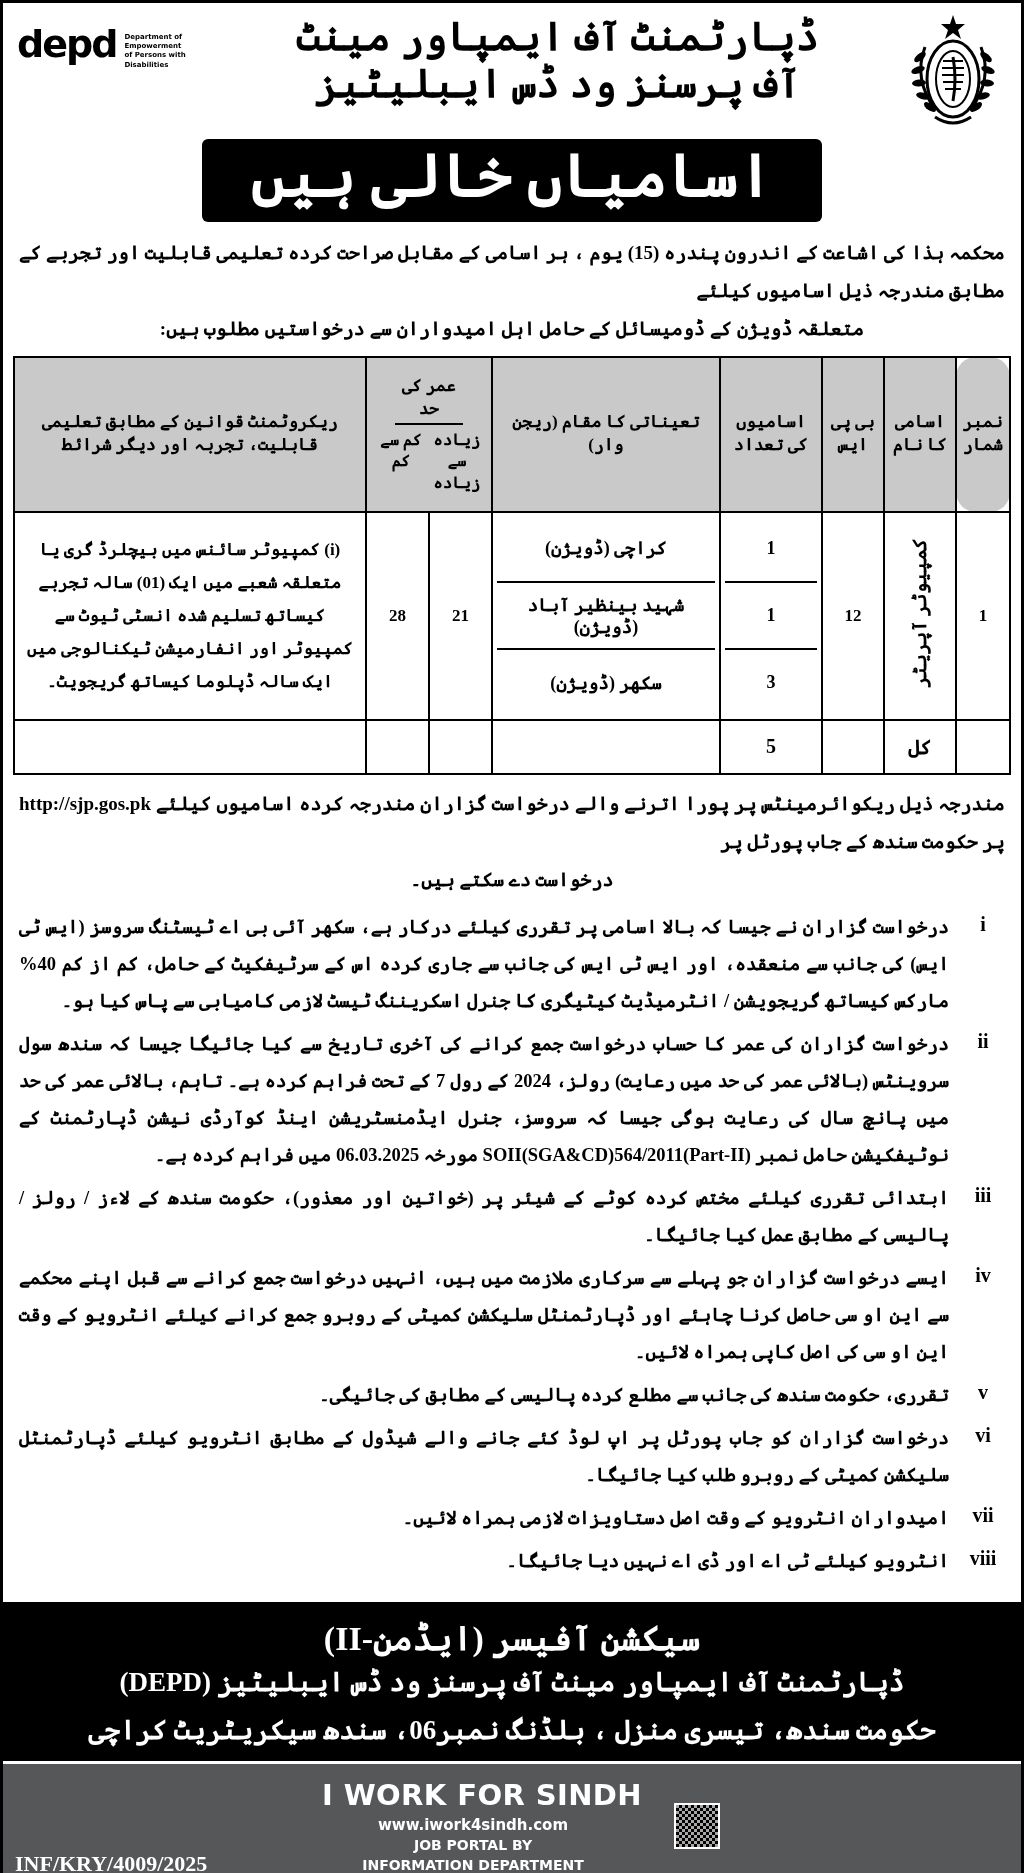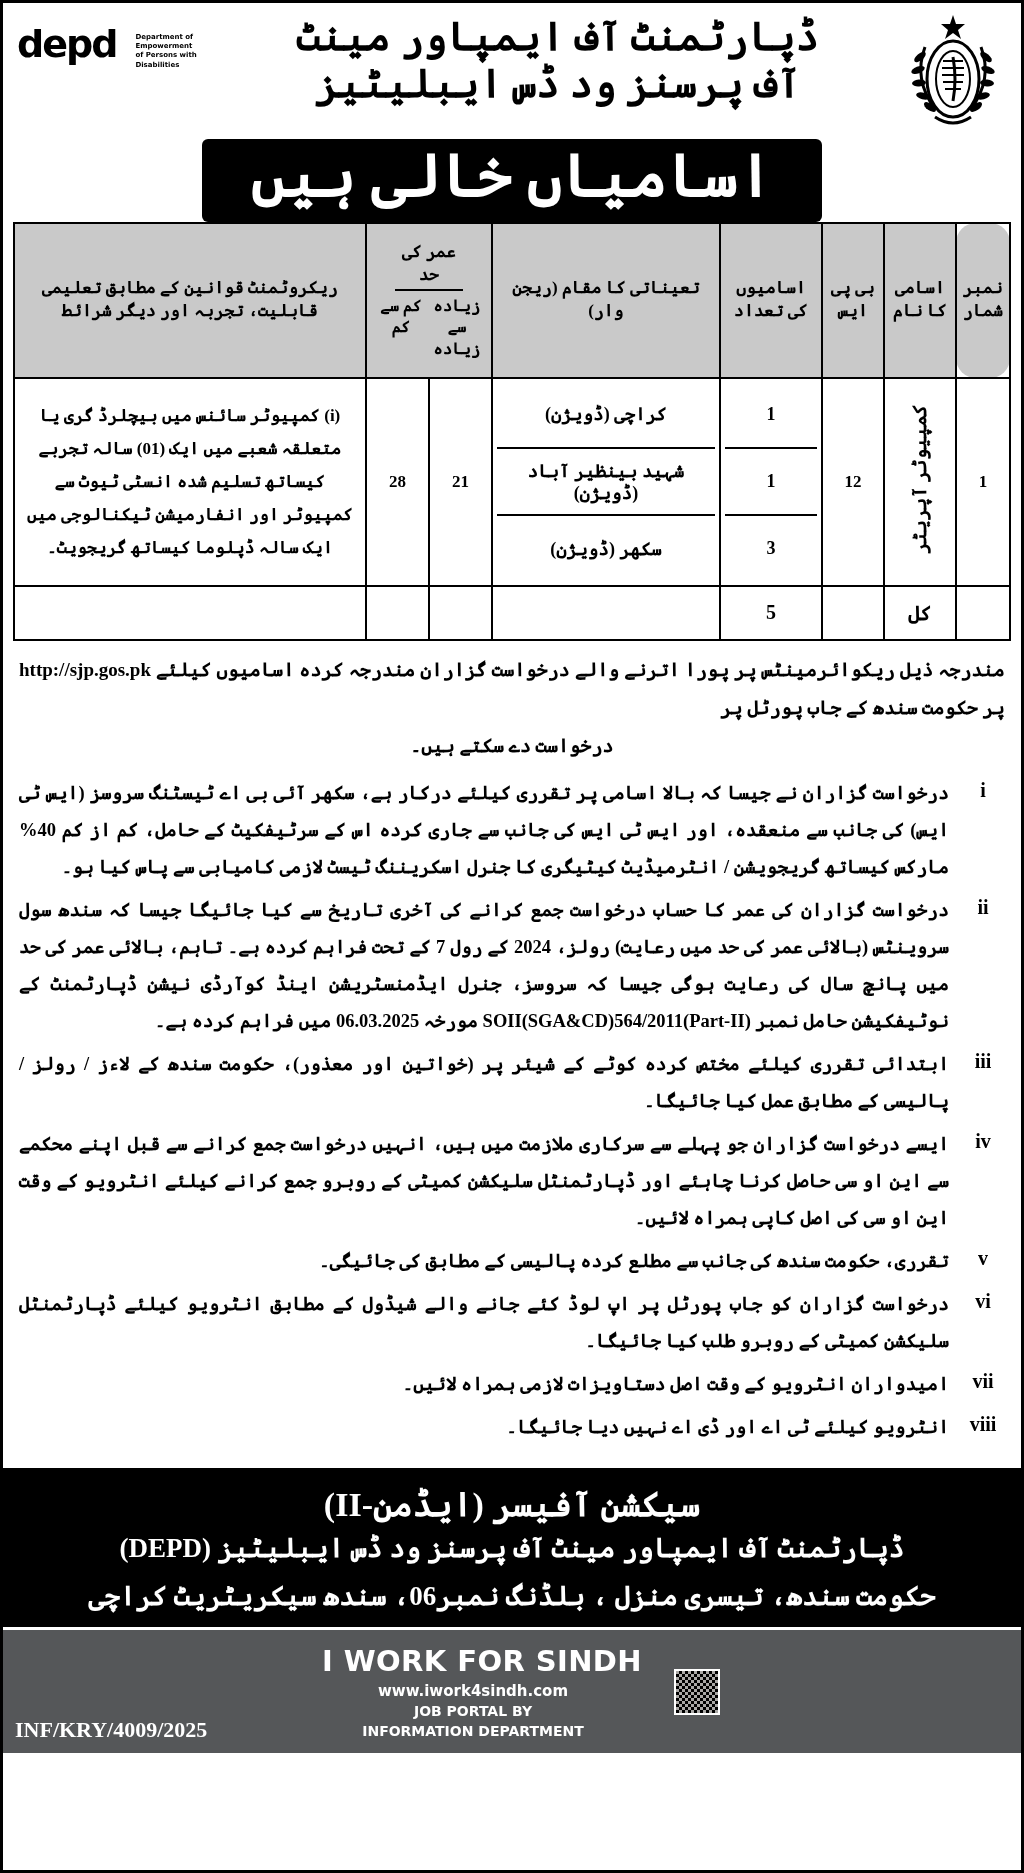--- a/index.html
+++ b/index.html
@@ -37,21 +37,21 @@
     font-weight:bold;
     font-size:40px;
     line-height:1.18;
     letter-spacing:0px;
     white-space:nowrap;
   }
   .logo-block{
     width:200px;
     display:flex;
     align-items:flex-start;
-    gap:19px;
+    gap:8px;
     direction:ltr;
     padding-top:14px;
   }
   .logo-word{
     font-family:"DejaVu Sans", sans-serif;
     font-weight:bold;
     font-size:38px;
     letter-spacing:-2px;
     line-height:.9;
   }
@@ -354,20 +354,24 @@
 Empowerment
 of Persons with
 Disabilities</span></div>
     </div>
   </div>
 
   <div class="banner">
     <div class="banner-text">اسامیاں خالی ہیں</div>
   </div>
 
+  <div class="intro">
+    <span>محکمہ ہذا کی اشاعت کے اندرون پندرہ (15) یوم ، ہر اسامی کے مقابل صراحت کردہ تعلیمی قابلیت اور تجربے کے مطابق مندرجہ ذیل اسامیوں کیلئے</span>
+    <span class="l2">متعلقہ ڈویژن کے ڈومیسائل کے حامل اہل امیدواران سے درخواستیں مطلوب ہیں:</span>
+  </div>
 
   <table class="jobs">
     <thead>
       <tr>
         <th class="c-sr">نمبر شمار</th>
         <th class="c-post">اسامی کا نام</th>
         <th class="c-bps">بی پی ایس</th>
         <th class="c-count">اسامیوں کی تعداد</th>
         <th class="c-place">تعیناتی کا مقام (ریجن وار)</th>
         <th class="c-agemin c-agemax" colspan="2" style="padding:17px 6px;">

